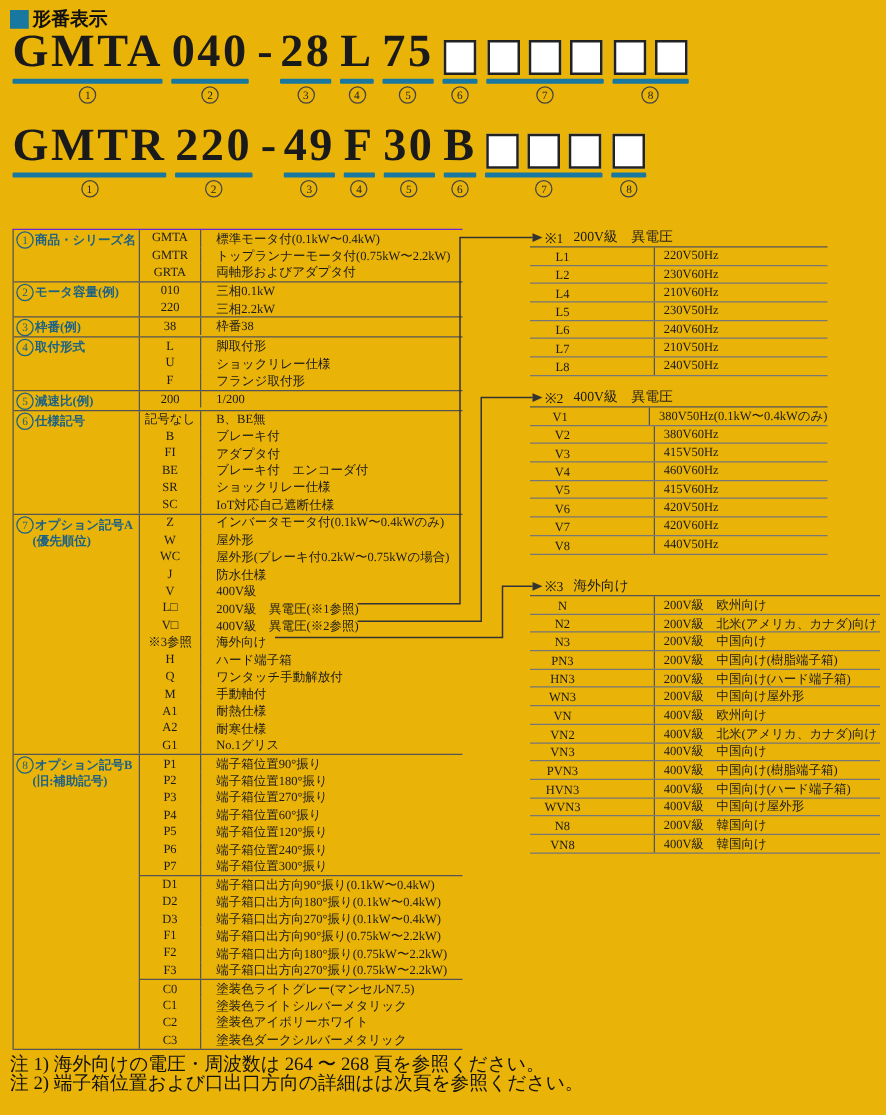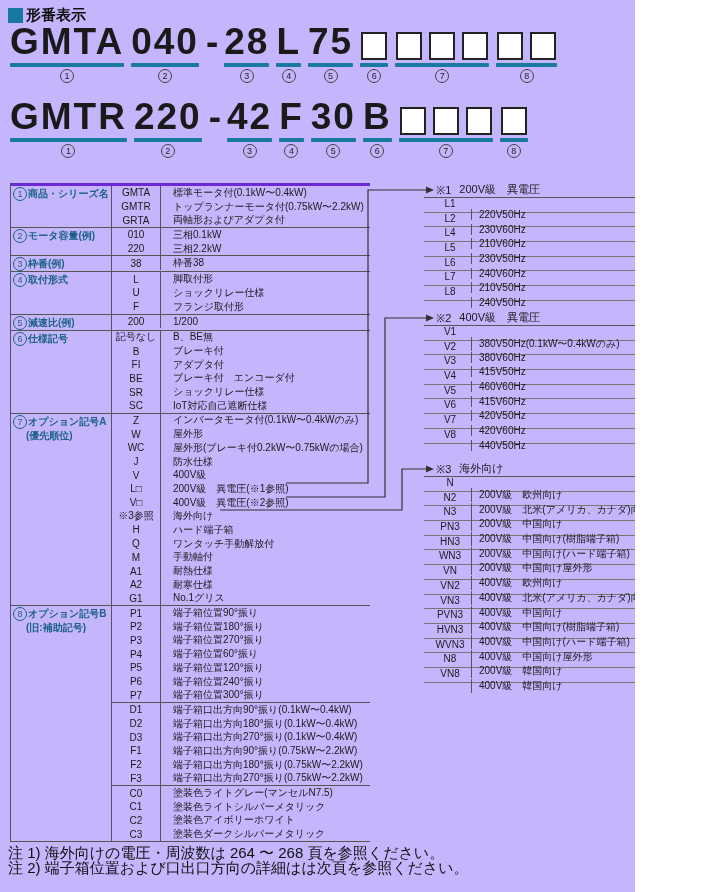--- a/index.html
+++ b/index.html
@@ -1,18 +1,18 @@
 <!DOCTYPE html>
 <html style="--accent: #1878a0; --label: #1d6285;"><head>
 <meta charset="utf-8">
 <style>
   html,body { margin:0; padding:0; background:#ffffff; }
   .page {
-    position:relative; width:635px; height:892px; background:#c4b5fd;
-    font-family:Liberation Sans, sans-serif; color:#1a1a1a; overflow:hidden;
+    position:relative; width:709px; height:892px; background:#eab308;
+    font-family:Liberation Serif, serif; color:#1a1a1a; overflow:hidden;
   }
   
   .section-header { position:absolute; left:8px; top:6px; display:flex; align-items:center; gap:3px;
     font-size:15px; font-weight:bold; color:#111; }
   .section-header .sq { width:15px; height:15px; background:var(--accent); display:inline-block; }
 
   
   .model-line { position:absolute; left:10px; display:flex; align-items:flex-end; }
   .segment { display:flex; flex-direction:column; align-items:stretch; margin-right:7px; }
   .segment.plain { margin-right:4px; }
@@ -21,37 +21,37 @@
   .seg-text.boxes { gap:7px; padding:0 1px; }
   .box { width:22px; height:24px; border:2.5px solid #222; display:inline-block; background:#fff; }
   .seg-bar { height:4px; background:var(--accent); margin-top:3px; border-radius:1px; }
   .seg-bar.hidden { visibility:hidden; }
   .seg-numrow { height:15px; display:flex; justify-content:center; margin-top:2px; }
   .circle-num { width:12px; height:12px; border:1px solid #444; border-radius:50%;
     font-size:9px; line-height:12px; text-align:center; color:#222; display:inline-block; font-weight:normal; }
 
   
   .spec-table { position:absolute; left:10px; top:183px; width:359px;
-    border-top:3px solid #6d28d9; border-left:1px solid #555; font-size:10px; }
+    border-top:1px solid #6d28d9; border-left:1px solid #555; font-size:10px; }
   .spec-group { display:flex; border-bottom:1px solid #555; }
   .group-label { width:97px; padding:1px 1px 0 2px; color:var(--label); font-weight:bold; line-height:13px; }
   .group-label .circle-num { margin-right:1px; border-color:var(--label); color:var(--label); }
   .group-label .sub { display:block; padding-left:13px; }
   .group-rows { flex:1; border-left:1px solid #555; }
   .spec-row { display:flex; height:13.7px; align-items:center; }
   .spec-row.sep { border-top:1px solid #555; }
   .row-code { width:48px; text-align:center; white-space:nowrap; }
   .row-desc { flex:1; border-left:1px solid #555; padding-left:12px; white-space:nowrap;
     align-self:stretch; display:flex; align-items:center; }
 
   
   .ref-table { position:absolute; left:424px; font-size:10px; }
   .ref-head { height:15px; display:flex; align-items:center; gap:8px; font-size:11px;
     padding-left:12px; border-bottom:1px solid #555; white-space:nowrap; }
-  .ref-row { display:flex; height:13.7px; align-items:flex-start; border-bottom:1px solid #777;flex-direction:column; }
+  .ref-row { display:flex; height:13.7px; align-items:flex-end; border-bottom:1px solid #777; }
   .ref-code { width:52px; text-align:center; white-space:nowrap; }
   .ref-val { flex:1; border-left:1px solid #555; padding-left:7px; white-space:nowrap;
     align-self:stretch; display:flex; align-items:center; gap:10px;margin-left:47px; }
 
   .connectors { position:absolute; left:0; top:0; pointer-events:none; }
 
   .notes { position:absolute; left:8px; top:845px; font-size:15px; line-height:15px; color:#111; }
 </style>
 </head>
 <body>
@@ -150,21 +150,21 @@
           <div class="seg-numrow">
             <div class="circle-num">2</div>
           </div>
         </div>
         <div class="segment plain">
           <div class="seg-text">-</div>
           <div class="seg-bar hidden"></div>
           <div class="seg-numrow"></div>
         </div>
         <div class="segment">
-          <div class="seg-text">42</div>
+          <div class="seg-text">49</div>
           <div class="seg-bar"></div>
           <div class="seg-numrow">
             <div class="circle-num">3</div>
           </div>
         </div>
         <div class="segment">
           <div class="seg-text">F</div>
           <div class="seg-bar"></div>
           <div class="seg-numrow">
             <div class="circle-num">4</div>

